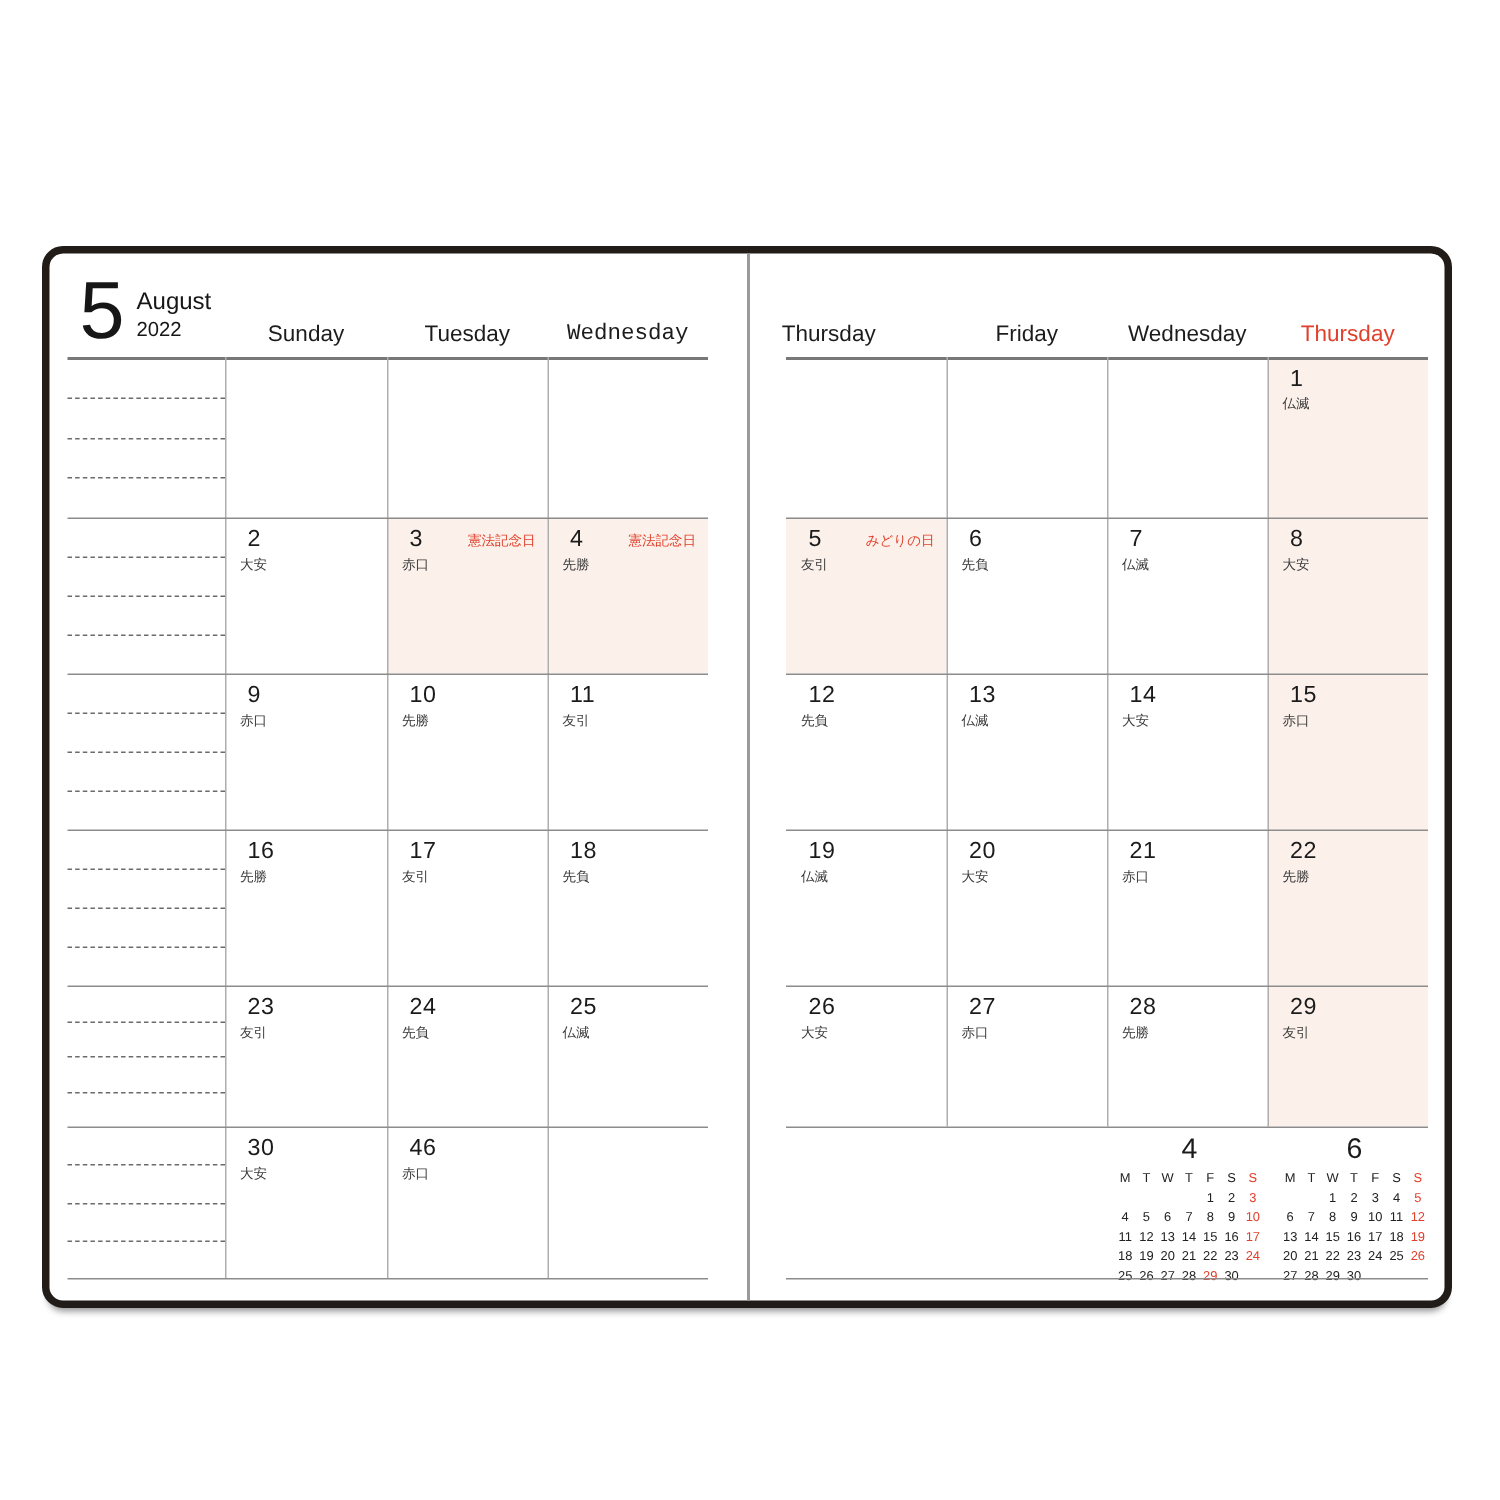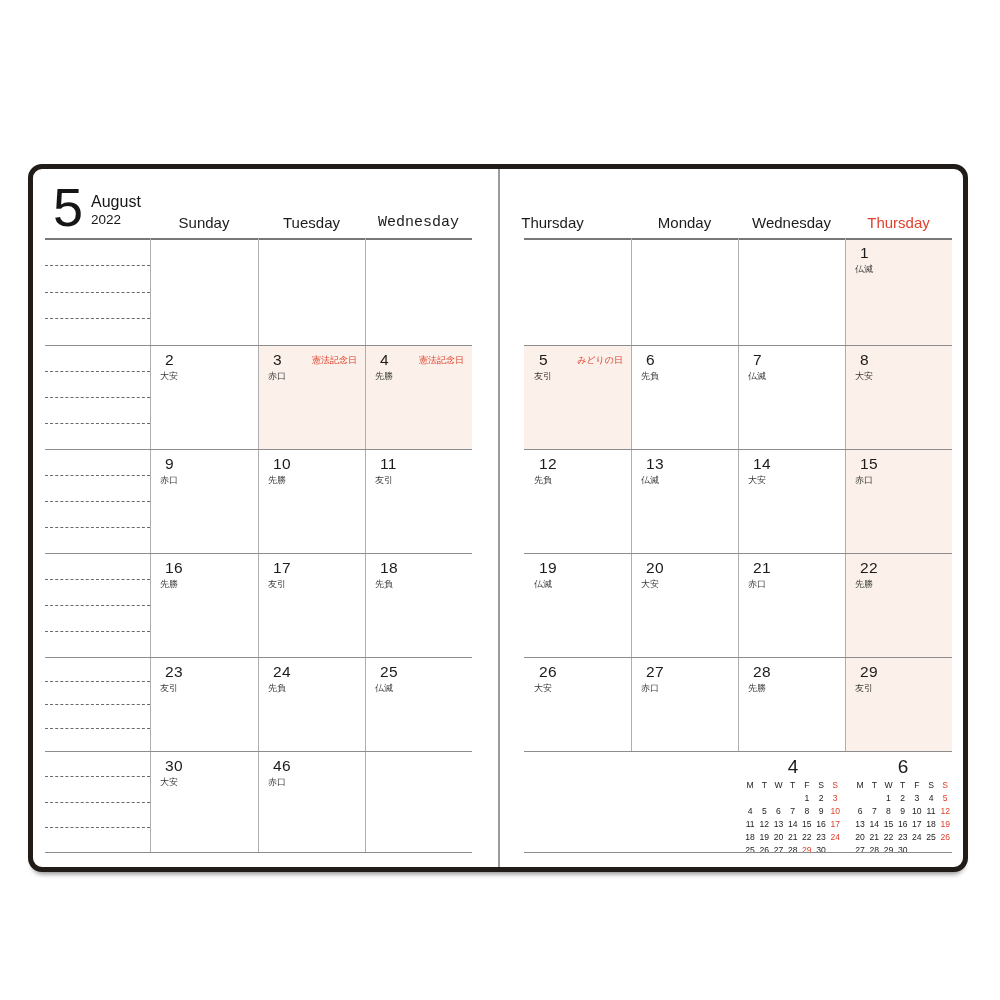--- a/index.html
+++ b/index.html
@@ -49,21 +49,21 @@
       <div class="month-sub">
         <div class="month-name">August</div>
         <div class="month-year">2022</div>
       </div>
     </div>
 
     <div class="wd" style="left:117px;width:108px;">Sunday</div>
     <div class="wd" style="left:225px;width:107px;">Tuesday</div>
     <div class="wd" style="left:332px;width:107px;font-family:Liberation Mono, monospace;">Wednesday</div>
     <div class="wd" style="left:466px;width:107px;">Thursday</div>
-    <div class="wd" style="left:598px;width:107px;">Monday</div>
+    <div class="wd" style="left:598px;width:107px;">Friday</div>
     <div class="wd" style="left:705px;width:107px;">Wednesday</div>
     <div class="wd red" style="left:812px;width:107px;">Thursday</div>
 
     <div class="rule" style="left:12px;width:427px;"></div>
     <div class="rule" style="left:491px;width:428px;"></div>
 
     <div class="spine"></div>
 
     <div id="lines-layer">
         <div class="vl" style="left: 117px; top: 69px; height: 614px;"></div>

